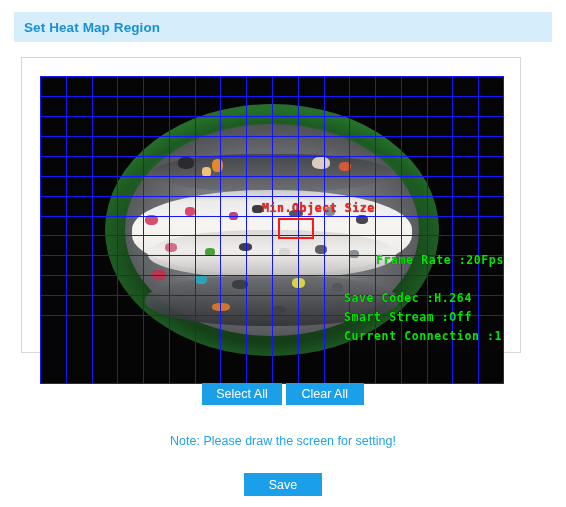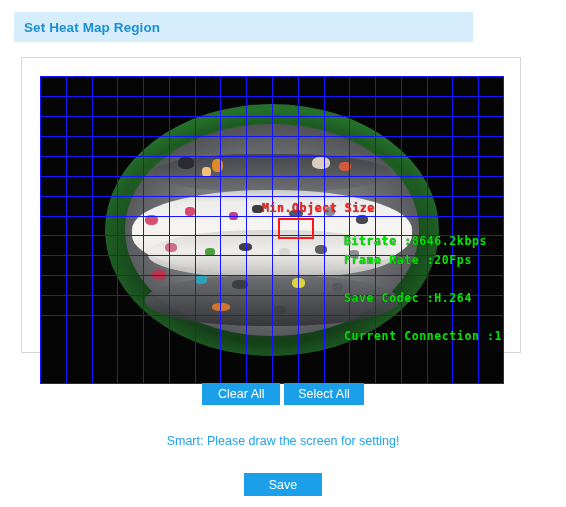--- a/index.html
+++ b/index.html
@@ -13,21 +13,21 @@
     font-family: "Liberation Sans", sans-serif;
     overflow: hidden;
     position: relative;
   }
 
   
   .header-bar {
     position: absolute;
     left: 14px;
     top: 12px;
-    width: 459px;
+    width: 538px;
     height: 30px;
     background: #d6eefb;
     display: flex;
     align-items: center;
     box-sizing: border-box;
   }
   .header-title {
     margin-left: 10px;
     color: #1b8fd4;
     font-size: 13.5px;
@@ -180,21 +180,21 @@
     position: absolute;
     left: 304px;
     color: #00e800;
     font-size: 11.5px;
     font-weight: bold;
     letter-spacing: 0.6px;
     white-space: nowrap;
     text-shadow: 0 0 1px rgba(0,0,0,0.85);
   }
   .osd-l1 { top: 158px; }
-  .osd-l2 { top: 177px; }
+  .osd-l2 { top: 177px; margin-left: 32px; }
   .osd-l3 { top: 196px; }
   .osd-l4 { top: 215px; }
   .osd-l5 { top: 234px; }
   .osd-l6 { top: 253px; }
 
   .min-obj-label {
     position: absolute;
     left: 222px;
     top: 125px;
     color: #ff1f1f;
@@ -347,31 +347,31 @@
       <div class="gline-h" style="top:159.4px;"></div>
       <div class="gline-h" style="top:179.3px;"></div>
       <div class="gline-h" style="top:199.2px;"></div>
       <div class="gline-h" style="top:219.2px;"></div>
       <div class="gline-h" style="top:239.1px;"></div>
     </div>
 
     <div class="osd">
       <div class="min-obj-label">Min.Object Size</div>
       <div class="min-obj-box"></div>
-      <div class="osd-green osd-l1">Bitrate :8646.2kbps</div>
       <div class="osd-green osd-l2">Frame Rate :20Fps</div>
       <div class="osd-green osd-l4">Save Codec :H.264</div>
+      <div class="osd-green osd-l5">Smart Stream :Off</div>
       <div class="osd-green osd-l6">Current Connection :1</div>
     </div>
 
   </div>
 </div>
 
 <div class="btn-row">
+  <button class="btn btn-wide">Select All</button>
   <button class="btn btn-wide">Clear All</button>
-  <button class="btn btn-wide">Select All</button>
 </div>
 
-<div class="note">Smart: Please draw the screen for setting!</div>
+<div class="note">Note: Please draw the screen for setting!</div>
 
 <div class="save-row">
   <button class="btn-save">Save</button>
 </div>
 
 </body></html>

